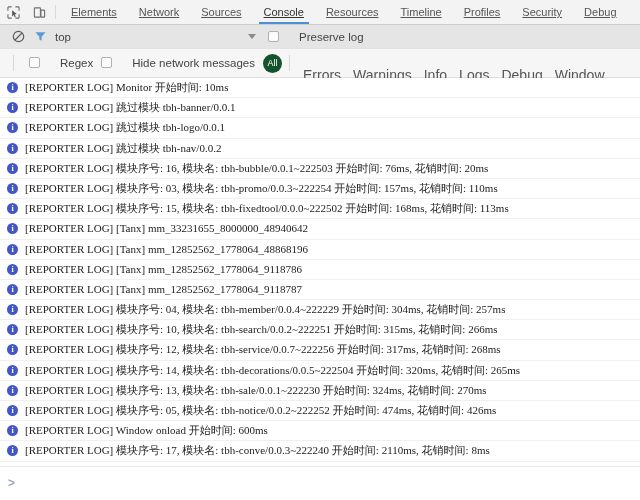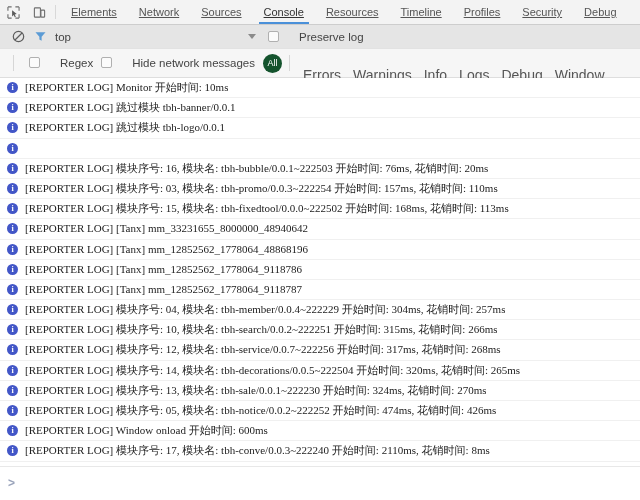--- a/index.html
+++ b/index.html
@@ -285,20 +285,21 @@
     <div class="log-row">
       <span class="info-icon" style="background: rgb(66, 86, 199);">i</span>
       <span class="log-text">[REPORTER LOG] 跳过模块 tbh-banner/0.0.1</span>
     </div>
     <div class="log-row">
       <span class="info-icon" style="background: rgb(66, 86, 199);">i</span>
       <span class="log-text">[REPORTER LOG] 跳过模块 tbh-logo/0.0.1</span>
     </div>
     <div class="log-row">
       <span class="info-icon" style="background: rgb(66, 86, 199);">i</span>
+      <span class="log-text">[REPORTER LOG] 跳过模块 tbh-nav/0.0.2</span>
     </div>
     <div class="log-row">
       <span class="info-icon" style="background: rgb(66, 86, 199);">i</span>
       <span class="log-text">[REPORTER LOG] 模块序号: 16, 模块名: tbh-bubble/0.0.1~222503 开始时间: 76ms, 花销时间: 20ms</span>
     </div>
     <div class="log-row">
       <span class="info-icon" style="background: rgb(66, 86, 199);">i</span>
       <span class="log-text">[REPORTER LOG] 模块序号: 03, 模块名: tbh-promo/0.0.3~222254 开始时间: 157ms, 花销时间: 110ms</span>
     </div>
     <div class="log-row">

